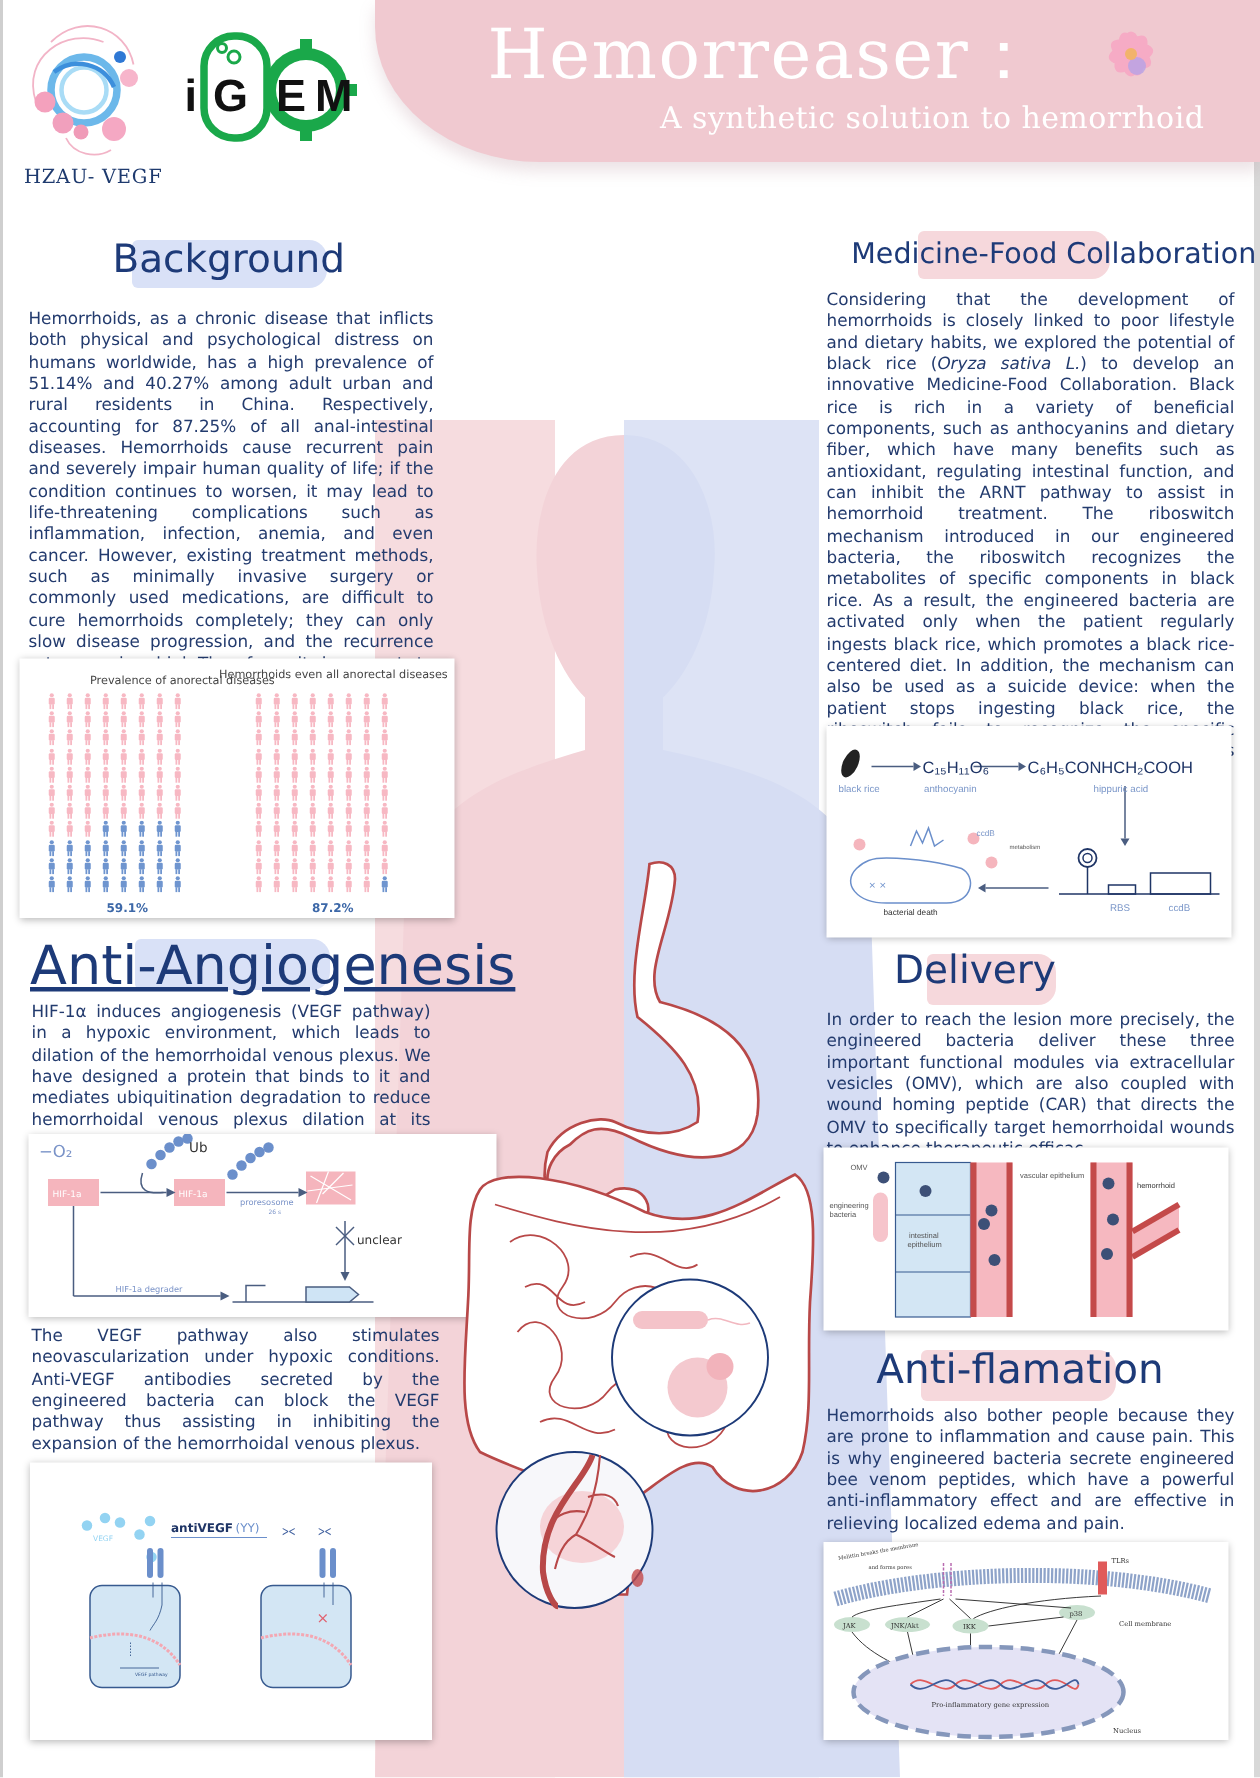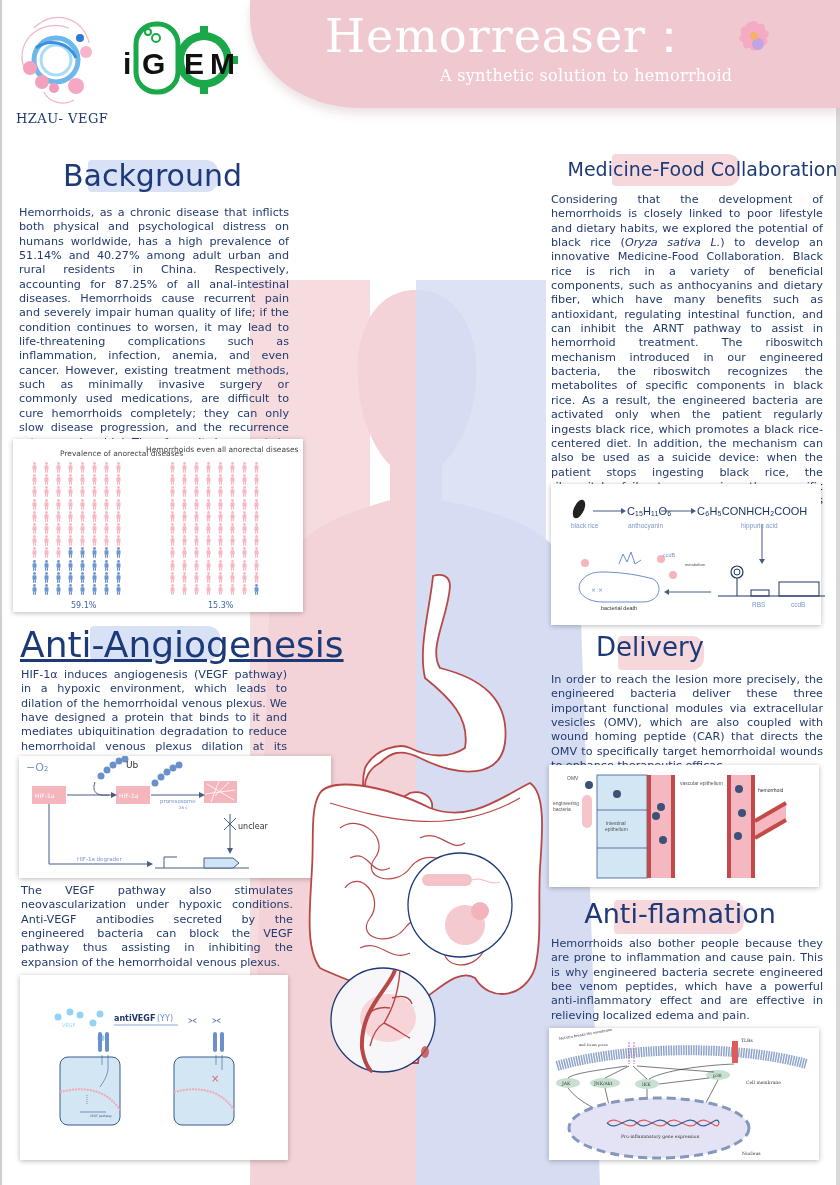--- a/index.html
+++ b/index.html
@@ -12,41 +12,41 @@
   .silhouette { position: absolute; left: 230px; top: 120px; width: 390px; height: 1065px; }
   .frame-edge { position: absolute; left: 0; top: 0; width: 2px; height: 1185px; background: #cfcfcf; }
   .frame-edge-r { position: absolute; right: 0; top: 0; width: 4px; height: 1185px; background: #d8d8d8; }
 
   
   .header-band { position: absolute; left: 250px; top: 0; width: 590px; height: 108px;
     background: #f0c9d0; border-bottom-left-radius: 110px 90px; box-shadow: 0 6px 10px rgba(180,140,150,0.25); }
   .header-title { position: absolute; left: 325px; top: 6px; font-family: "DejaVu Serif", serif;
     font-size: 46px; font-weight: 300; color: #fff; letter-spacing: 1px; }
   .header-sub { position: absolute; left: 440px; top: 66px; font-family: "DejaVu Serif", serif;
-    font-size: 16px; color: #fff; letter-spacing: 0.3px; }
+    font-size: 20px; color: #fff; letter-spacing: 0.3px; }
   .flower { position: absolute; left: 728px; top: 12px; width: 52px; height: 48px; }
 
   .logo-hzau { position: absolute; left: 14px; top: 8px; width: 84px; height: 104px; }
   .logo-hzau-text { position: absolute; left: 16px; top: 111px; font-family: "DejaVu Serif", serif;
     font-size: 13px; color: #1e3a6e; letter-spacing: 0.5px; }
   .logo-igem { position: absolute; left: 120px; top: 18px; width: 120px; height: 80px; }
 
   
-  .sec-title { position: absolute; font-size: 30px; color: #1d3a78; text-align: center; white-space: nowrap; }
+  .sec-title { position: absolute; font-size: 26px; color: #1d3a78; text-align: center; white-space: nowrap; }
   .hl { position: absolute; border-radius: 4px 12px 12px 4px; }
   .hl-blue { background: #d9e1f7; }
   .hl-pink { background: #f6d8dc; }
 
   .para { position: absolute; font-size: 11.2px; line-height: 14.35px; color: #233b6e; text-align: justify; }
 
   .card { position: absolute; background: #fff; box-shadow: 0 1px 5px rgba(0,0,0,0.28); }
 
   
   .waffle-label { position: absolute; font-size: 7.5px; color: #444; white-space: nowrap; }
-  .waffle-pct { position: absolute; font-size: 8px; font-weight: normal; color: #3d68a8; }
+  .waffle-pct { position: absolute; font-size: 8px; font-weight: bold; color: #3d68a8; }
   .waffle-grid { position: absolute; display: grid; grid-template-columns: repeat(8, 12px); row-gap: 1.2px; }
   .person { width: 12px; height: 11px; display: flex; justify-content: center; }
   .person svg { width: 5px; height: 11px; }
 </style>
 </head>
 <body>
 
 <div class="bg-pink"></div>
 <div class="bg-blue"></div>
 <svg class="silhouette" viewBox="0 0 390 1065">
@@ -1529,21 +1529,21 @@
       <div class="person">
         <svg viewBox="0 0 5 11">
           <circle cx="2.5" cy="1.5" r="1.4" fill="#6f95cf"></circle>
           <rect x="0.5" y="3.2" width="4" height="4.5" rx="0.8" fill="#6f95cf"></rect>
           <rect x="1" y="7.5" width="1.2" height="3.3" fill="#6f95cf"></rect>
           <rect x="2.8" y="7.5" width="1.2" height="3.3" fill="#6f95cf"></rect>
         </svg>
       </div>
     </div>
   <div class="waffle-pct" style="left:58px;top:162px;">59.1%</div>
-  <div class="waffle-pct" style="left:195px;top:162px;">15.3%</div>
+  <div class="waffle-pct" style="left:195px;top:162px;">87.2%</div>
 </div>
 
 <div class="hl hl-blue" style="left:90px;top:626px;width:130px;height:34px;"></div>
 <div class="sec-title" style="left:20px;top:624px;width:270px;font-size:36px;text-decoration:underline;">Anti-Angiogenesis</div>
 <div class="para" style="left:21px;top:668px;width:266px;">HIF-1α induces angiogenesis (VEGF pathway) in a hypoxic environment, which leads to dilation of the hemorrhoidal venous plexus. We have designed a protein that binds to it and mediates ubiquitination degradation to reduce hemorrhoidal venous plexus dilation at its source.</div>
 
 <div class="card" style="left:19px;top:756px;width:312px;height:122px;">
   <svg width="270" height="122">
     <g fill="#f5b5bd">
       <rect x="13" y="30" width="34" height="18"></rect>
@@ -1632,21 +1632,21 @@
     <text x="70" y="142" font-size="3" fill="#375a8f" font-family="DejaVu Sans, sans-serif">VEGF pathway</text>
     <path d="M196 80 L196 90 M202 80 L202 95" stroke="#375a8f" stroke-width="0.6" fill="none"></path>
     <text x="191" y="107" font-size="10" fill="#e0616f" font-family="DejaVu Sans, sans-serif">×</text>
   </svg>
 </div>
 
 <div class="hl hl-pink" style="left:612px;top:154px;width:128px;height:32px;"></div>
 <div class="sec-title" style="left:560px;top:158px;width:285px;font-size:19px;">Medicine-Food  Collaboration</div>
 <div class="para" style="left:551px;top:193px;width:272px;"><span>Considering that the development of hemorrhoids is closely linked to poor lifestyle and dietary habits, we explored the potential of black rice (</span><i>Oryza sativa L.</i><span>) to develop an innovative Medicine-Food Collaboration. Black rice is rich in a variety of beneficial components, such as anthocyanins and dietary fiber, which have many benefits such as antioxidant, regulating intestinal function, and can inhibit the ARNT pathway to assist in hemorrhoid treatment. The riboswitch mechanism introduced in our engineered bacteria, the riboswitch recognizes the metabolites of specific components in black rice. As a result, the engineered bacteria are activated only when the patient regularly ingests black rice, which promotes a black rice-centered diet. In addition, the mechanism can also be used as a suicide device: when the patient stops ingesting black rice, the riboswitch fails to recognize the specific components, and the activity of our bacteria is inhibited.o</span></div>
 
-<div class="card" style="left:551px;top:484px;width:270px;height:141px;padding-left:12px;">
+<div class="card" style="left:551px;top:484px;width:270px;height:141px;">
   <svg width="270" height="141">
     <ellipse cx="16" cy="25" rx="5" ry="10" transform="rotate(25 16 25)" fill="#222"></ellipse>
     <g stroke="#4a5d80" stroke-width="1">
         <line x1="30" y1="27" x2="58" y2="27"></line>
         <line x1="98" y1="27" x2="128" y2="27"></line>
         <line x1="199" y1="40" x2="199" y2="75"></line>
         <line x1="148" y1="108" x2="106" y2="108"></line>
       </g>
     <g fill="#4a5d80">
         <polygon points="58,24 63,27 58,30"></polygon>

